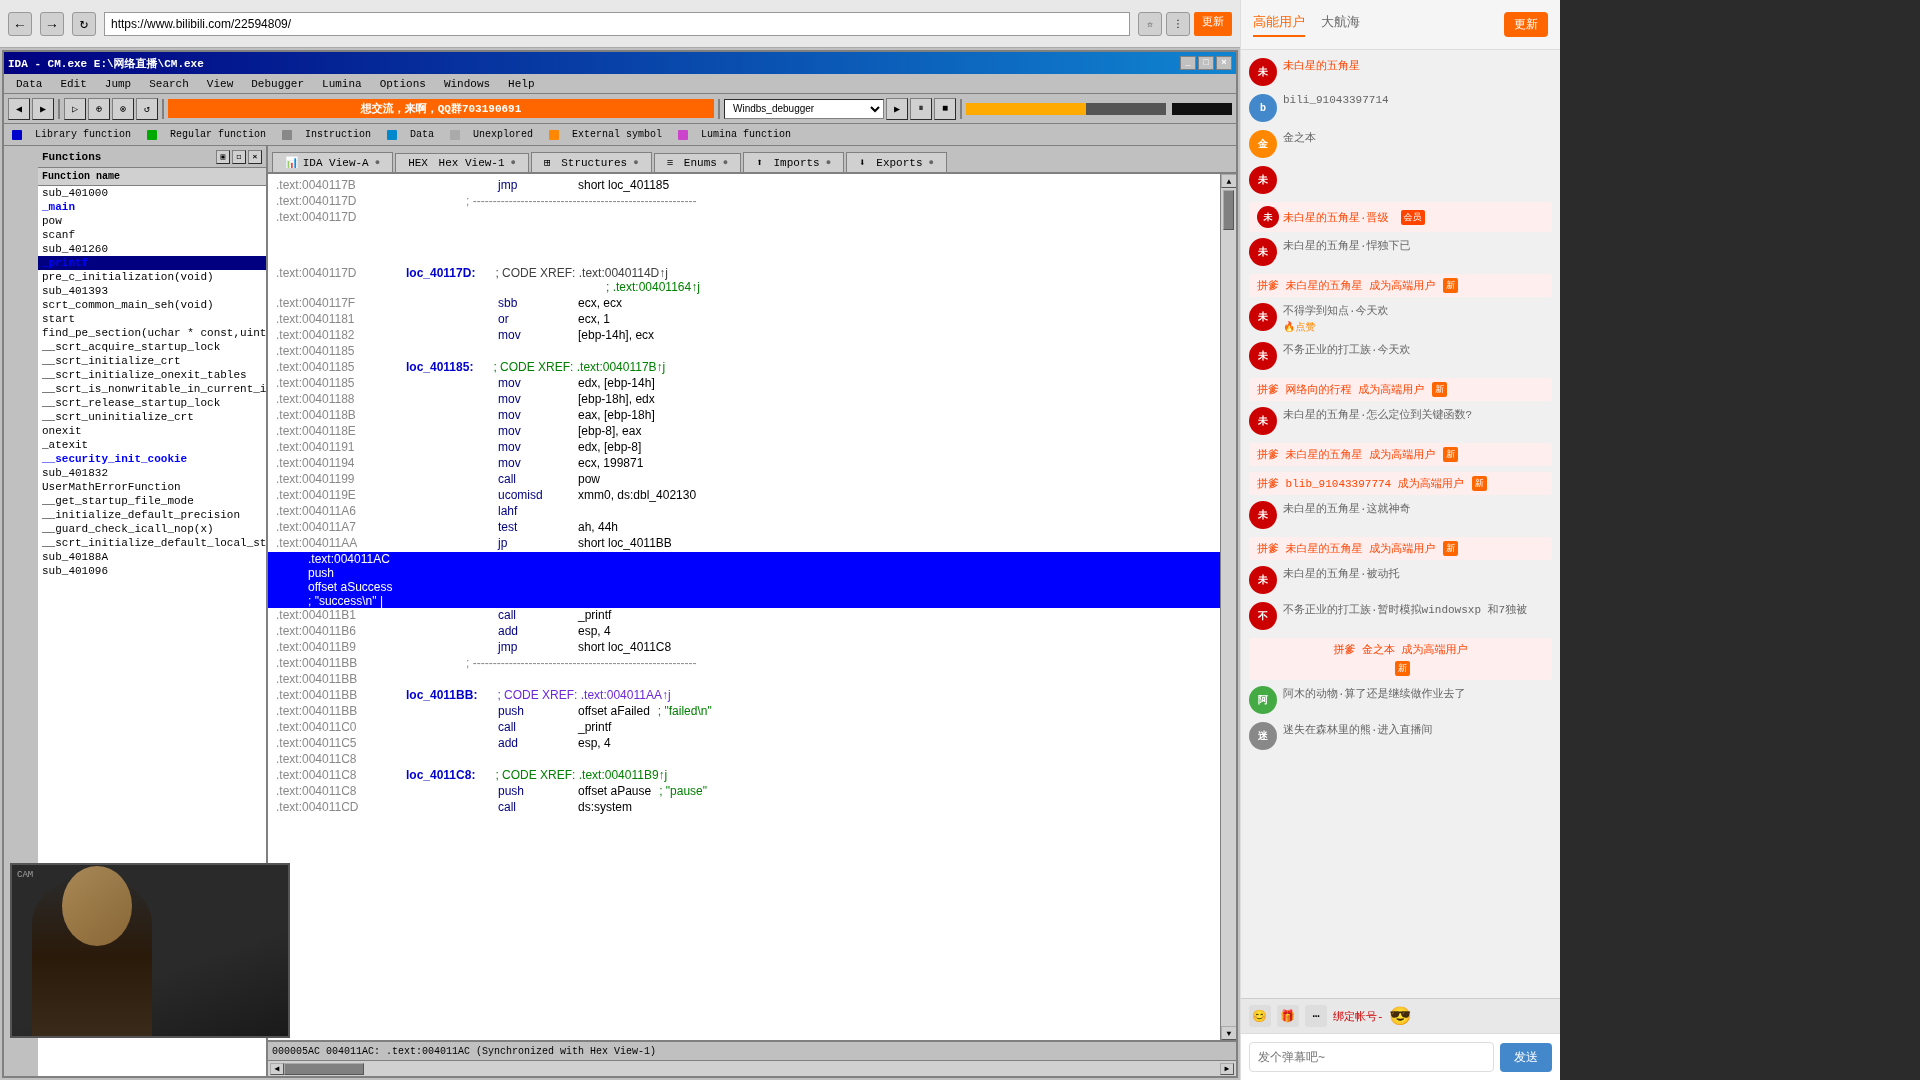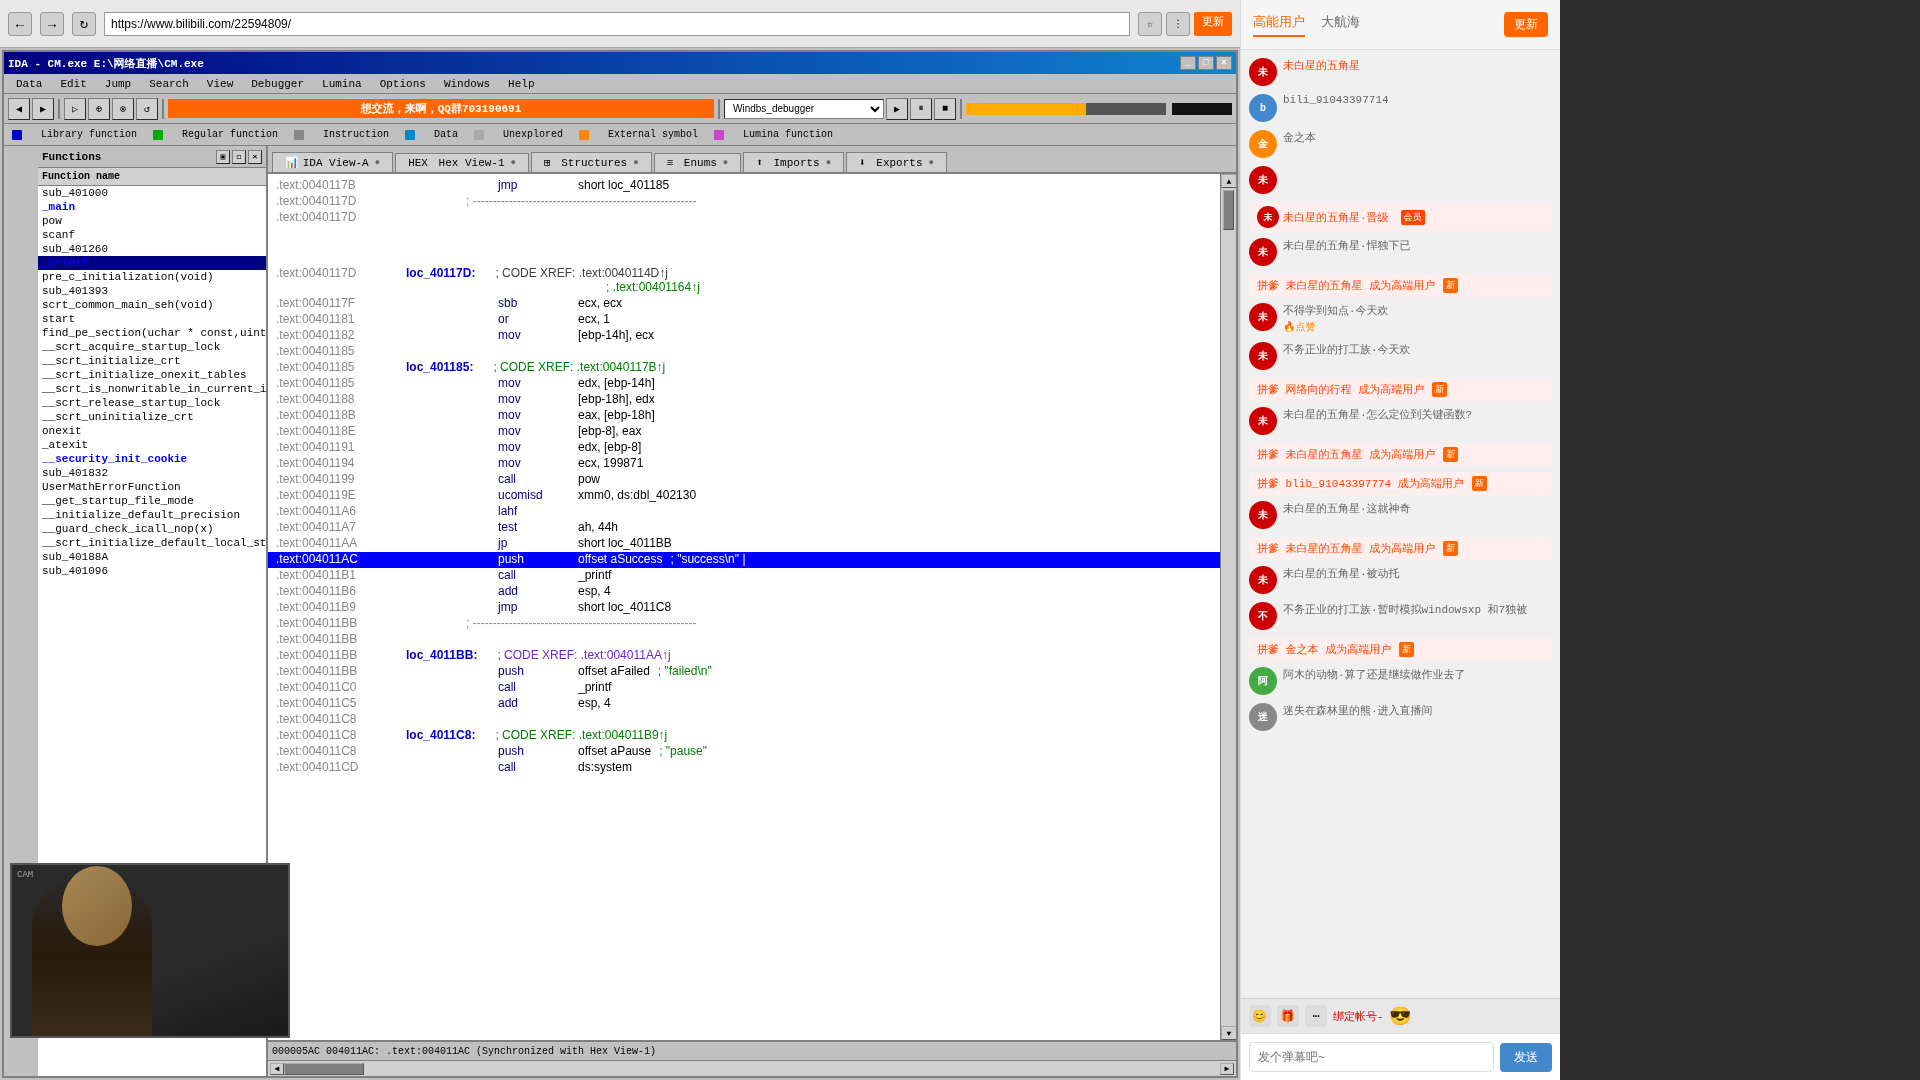--- a/index.html
+++ b/index.html
@@ -25,21 +25,21 @@
     .menu-item { padding: 2px 8px; font-size: 11px; cursor: pointer; }
 
     
     .toolbar { height: 30px; background: #c0c0c0; display: flex; align-items: center; padding: 2px 4px; gap: 2px; border-bottom: 1px solid #808080; }
     .toolbar-btn { width: 22px; height: 22px; background: #d0d0d0; border: 1px outset #808080; display: flex; align-items: center; justify-content: center; font-size: 10px; cursor: pointer; }
     .toolbar-separator { width: 2px; height: 20px; background: #808080; margin: 0 2px; }
     .toolbar-combo { height: 20px; background: white; border: 1px inset #808080; padding: 0 4px; font-size: 10px; width: 160px; }
 
     
     .legend-bar { height: 22px; background: #c0c0c0; display: flex; align-items: center; padding: 0 8px; gap: 16px; border-bottom: 1px solid #808080; font-size: 10px; }
-    .legend-item { display: flex; align-items: center; gap: 19px; }
+    .legend-item { display: flex; align-items: center; gap: 13px; }
     .legend-dot { width: 10px; height: 10px; border-radius: 1px; }
 
     
     .functions-panel { width: 230px; background: #c0c0c0; border-right: 2px solid #808080; display: flex; flex-direction: column; }
     .panel-header { height: 22px; background: #c0c0c0; border-bottom: 1px solid #808080; display: flex; align-items: center; justify-content: space-between; padding: 0 4px; font-size: 11px; font-weight: bold; }
     .panel-header-btns { display: flex; gap: 2px; }
     .panel-header-btn { width: 14px; height: 14px; background: #d0d0d0; border: 1px outset #808080; display: flex; align-items: center; justify-content: center; font-size: 8px; cursor: pointer; }
     .panel-col-header { height: 18px; background: #d0d0d0; border-bottom: 1px solid #808080; display: flex; align-items: center; padding: 0 4px; font-size: 10px; font-weight: bold; }
     .functions-list { flex: 1; overflow-y: auto; background: white; }
     .func-item { padding: 1px 4px; font-size: 11px; cursor: pointer; white-space: nowrap; }
@@ -47,21 +47,21 @@
     .func-item.highlighted { color: #0000ff; font-weight: bold; }
 
     
     .ida-main { flex: 1; display: flex; flex-direction: column; overflow: hidden; }
     .tabs-bar { height: 28px; background: #c0c0c0; display: flex; align-items: flex-end; padding: 0 4px; border-bottom: 2px solid #808080; gap: 2px; }
     .tab { padding: 3px 12px; border: 1px solid #808080; border-bottom: none; background: #d0d0d0; font-size: 11px; cursor: pointer; display: flex; align-items: center; gap: 4px; }
 
     
     .code-view { flex: 1; background: white; overflow: auto; padding: 4px 0; font-family: Liberation Sans, sans-serif; font-size: 12px; position: relative; }
     .code-line { display: flex; align-items: baseline; padding: 0 8px; min-height: 16px; white-space: nowrap; }
-    .code-line.selected { background: #0000ff; color: white; }
+    .code-line.selected { background: #0000ff; color: white; flex-direction: column; }
     .code-line.selected * { color: white !important; }
     .addr { color: #888; min-width: 130px; display: inline-block; }
     .label { color: #0000cc; font-weight: bold; }
     .mnem { color: #000080; min-width: 80px; display: inline-block; margin-left: 32px; }
     .operands { color: #000000; }
 
     
     .status-bar { height: 20px; background: #c0c0c0; border-top: 2px solid #808080; display: flex; align-items: center; padding: 0 4px; font-size: 10px; }
     .scrollbar-h { height: 16px; background: #d0d0d0; border-top: 1px solid #808080; display: flex; align-items: center; padding: 0 2px; }
 
@@ -654,21 +654,21 @@
         </div>
       </div>
 
       <div class="chat-msg">
         <div class="chat-avatar" style="background:#cc0000;">不</div>
         <div class="chat-msg-content">
           <div class="chat-msg-name">不务正业的打工族·暂时模拟windowsxp 和7独被</div>
         </div>
       </div>
 
-      <div style="background:#ffeeee; border-radius:3px; padding:4px 8px; margin-bottom:6px; font-size:11px; display:flex; align-items:center; gap:4px;">
+      <div style="background:#ffeeee; border-radius:3px; padding:4px 8px; margin-bottom:6px; font-size:11px; display:flex; align-items:center; gap:4px;flex-direction:column;">
         <span style="color:#ff4400;">拼爹 金之本 成为高端用户</span>
         <span class="new-badge">新</span>
       </div>
 
       <div class="chat-msg">
         <div class="chat-avatar green">阿</div>
         <div class="chat-msg-content">
           <div class="chat-msg-name">阿木的动物·算了还是继续做作业去了</div>
         </div>
       </div>

